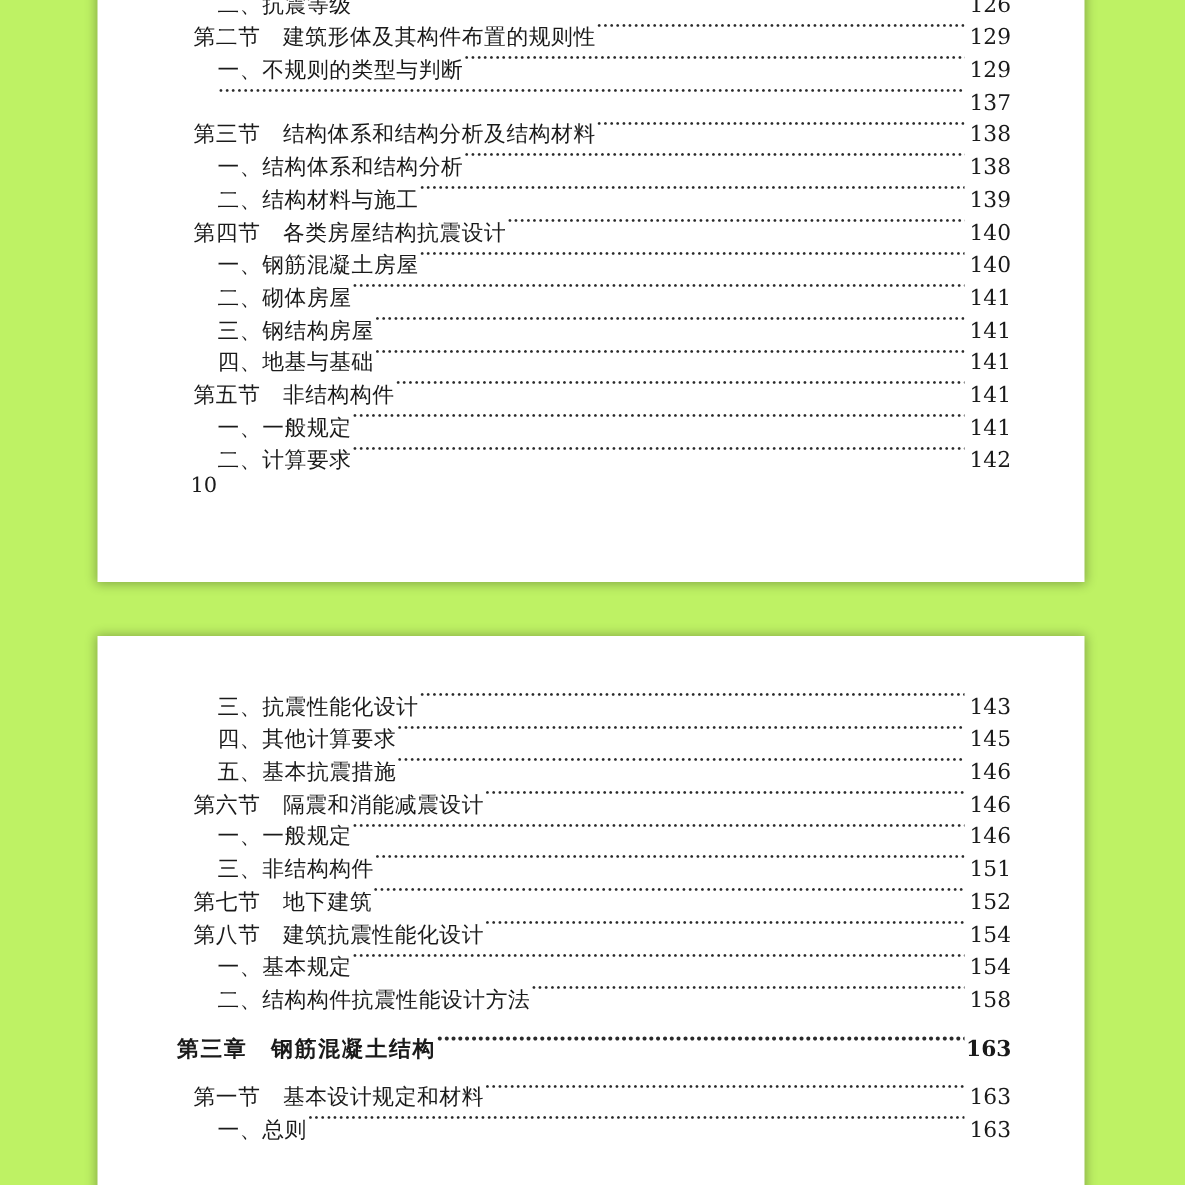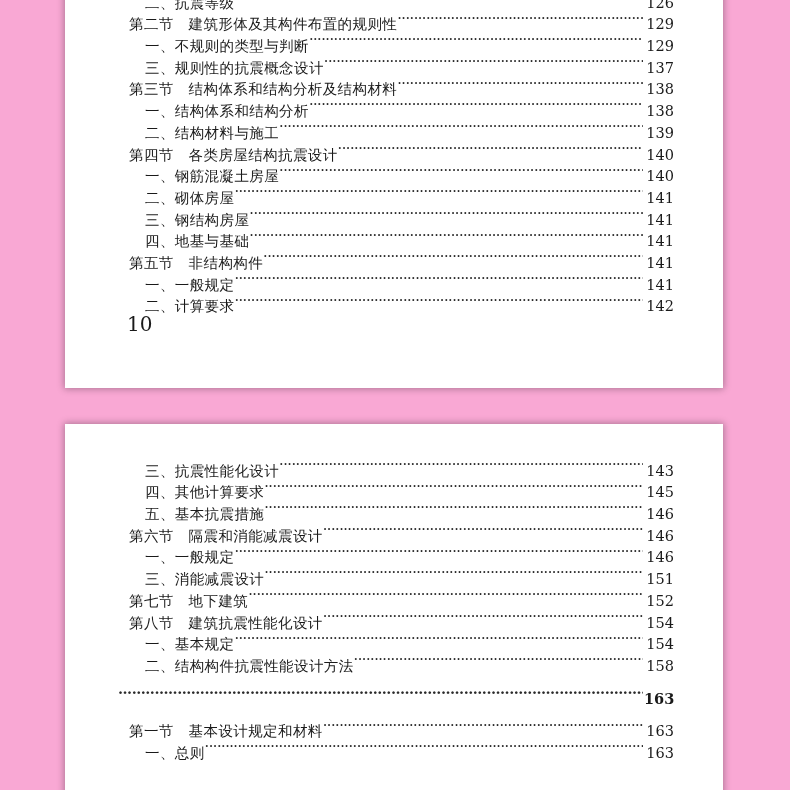--- a/index.html
+++ b/index.html
@@ -11,21 +11,21 @@
     width: 790px;
     height: 790px;
     overflow: hidden;
     font-family: "DejaVu Serif", "Liberation Serif", serif;
     position: relative;
   }
   .viewport {
     width: 790px;
     height: 790px;
     position: relative;
-    background: #f9a8d4;
+    background: #bef264;
   }
 
   
   .page {
     position: absolute;
     left: 65px;
     width: 658px;
     background: #ffffff;
     box-shadow: 0 0 7px 1px rgba(0,0,0,0.30);
     box-sizing: border-box;
@@ -87,21 +87,21 @@
   .lvl-section { padding-left: 64px; justify-content: center; }
   .lvl-item    { padding-left: 80px; }
 
   .lvl-chapter .label { letter-spacing: 1.2px; }
   .spacer-half { height: 11px; }
 
   .folio {
     padding-left: 62px;
     height: 26px;
     line-height: 26px;
-    font-size: 20px;
+    font-size: 14px;
     color: #1a1a1a;
   }
 
   .pad-right { padding-right: 49px; }
 </style>
 </head>
 <body>
 
 <div class="viewport">
 
@@ -117,21 +117,20 @@
             <span class="label">第二节　建筑形体及其构件布置的规则性</span>
             <span class="leader"></span>
             <span class="pageno">129</span>
           </div>
           <div class="toc-line pad-right lvl-item">
             <span class="label">一、不规则的类型与判断</span>
             <span class="leader"></span>
             <span class="pageno">129</span>
           </div>
           <div class="toc-line pad-right lvl-item">
-            <span class="label">三、规则性的抗震概念设计</span>
             <span class="leader"></span>
             <span class="pageno">137</span>
           </div>
           <div class="toc-line pad-right lvl-section">
             <span class="label">第三节　结构体系和结构分析及结构材料</span>
             <span class="leader"></span>
             <span class="pageno">138</span>
           </div>
           <div class="toc-line pad-right lvl-item">
             <span class="label">一、结构体系和结构分析</span>
@@ -210,21 +209,21 @@
             <span class="label">第六节　隔震和消能减震设计</span>
             <span class="leader"></span>
             <span class="pageno">146</span>
           </div>
           <div class="toc-line pad-right lvl-item">
             <span class="label">一、一般规定</span>
             <span class="leader"></span>
             <span class="pageno">146</span>
           </div>
           <div class="toc-line pad-right lvl-item">
-            <span class="label">三、消能减震设计</span>
+            <span class="label">三、非结构构件</span>
             <span class="leader"></span>
             <span class="pageno">151</span>
           </div>
           <div class="toc-line pad-right lvl-section">
             <span class="label">第七节　地下建筑</span>
             <span class="leader"></span>
             <span class="pageno">152</span>
           </div>
           <div class="toc-line pad-right lvl-section">
             <span class="label">第八节　建筑抗震性能化设计</span>
@@ -236,20 +235,21 @@
             <span class="leader"></span>
             <span class="pageno">154</span>
           </div>
           <div class="toc-line pad-right lvl-item">
             <span class="label">二、结构构件抗震性能设计方法</span>
             <span class="leader"></span>
             <span class="pageno">158</span>
           </div>
           <div class="spacer-half"></div>
           <div class="toc-line pad-right lvl-chapter">
+            <span class="label">第三章　钢筋混凝土结构</span>
             <span class="leader"></span>
             <span class="pageno">163</span>
           </div>
           <div class="spacer-half"></div>
           <div class="toc-line pad-right lvl-section">
             <span class="label">第一节　基本设计规定和材料</span>
             <span class="leader"></span>
             <span class="pageno">163</span>
           </div>
           <div class="toc-line pad-right lvl-item">

